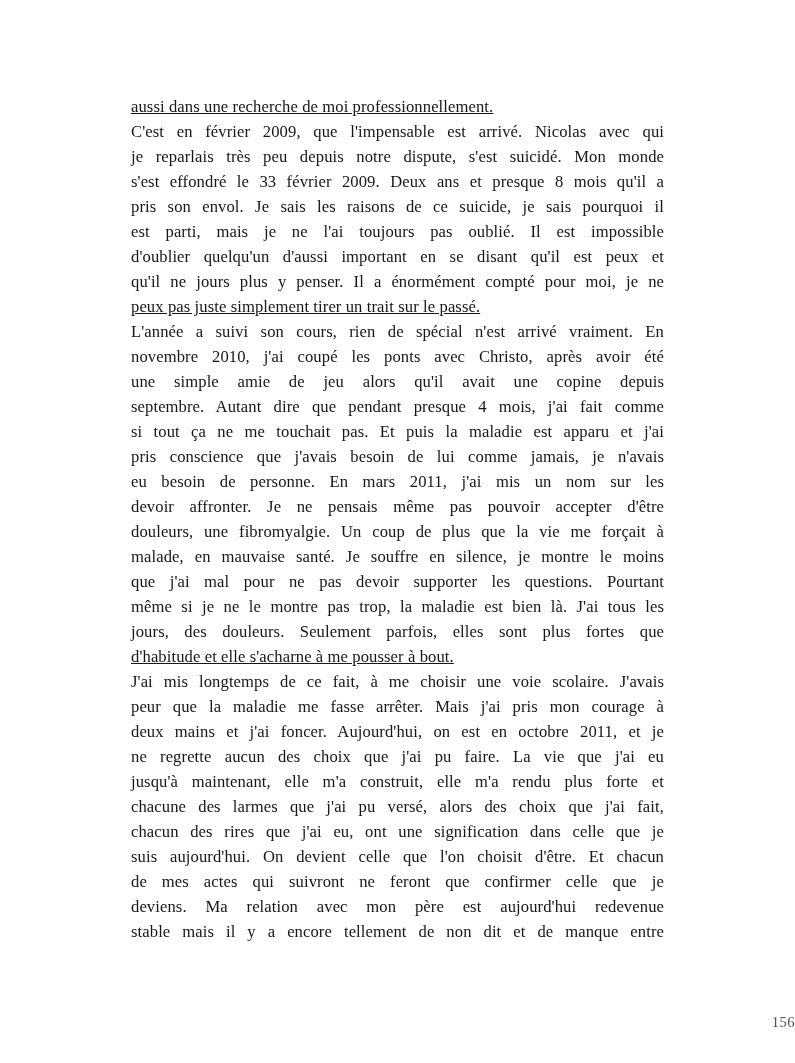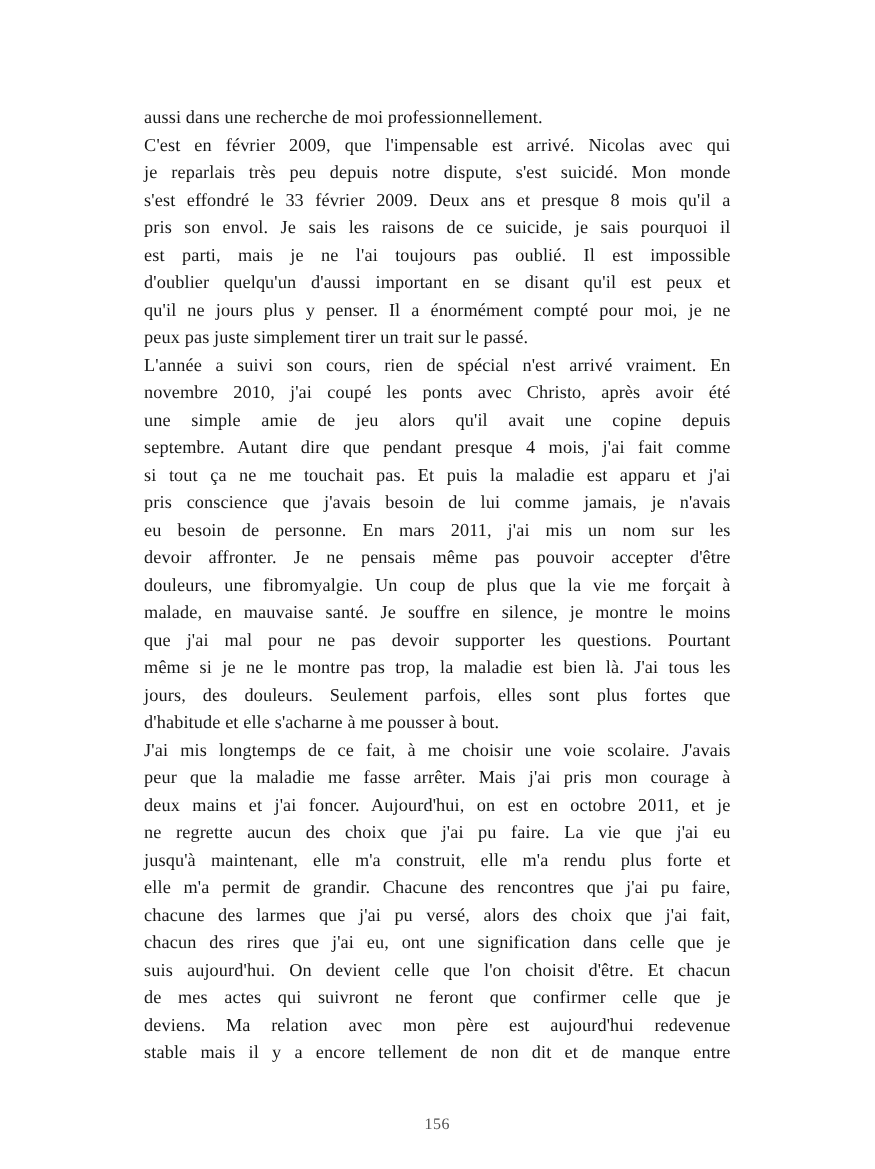--- a/index.html
+++ b/index.html
@@ -35,27 +35,28 @@
     display: block;
     font-size: 16.6px;
     line-height: 25px;
     text-align: justify;
     text-align-last: justify;
     letter-spacing: 0.1px;
     color: var(--text-color, #161616);
   }
   .line.para-end {
     text-align-last: left;
+    text-decoration: underline;
   }
   .page-footer {
     position: absolute;
     left: 0;
     top: 1013px;
     width: 100%;
-    text-align: center;
+    text-align: right;
   }
   .page-number {
     font-size: 14.5px;
     color: var(--pagenum-color, #4f4f4f);
     letter-spacing: 0.5px;
   }
 </style>
 </head>
 <body>
 
@@ -89,21 +90,20 @@
         <span class="line">même si je ne le montre pas trop, la maladie est bien là. J'ai tous les</span>
         <span class="line">jours, des douleurs. Seulement parfois, elles sont plus fortes que</span>
         <span class="line para-end">d'habitude et elle s'acharne à me pousser à bout.</span>
       </p>
       <p class="para">
         <span class="line">J'ai mis longtemps de ce fait, à me choisir une voie scolaire. J'avais</span>
         <span class="line">peur que la maladie me fasse arrêter. Mais j'ai pris mon courage à</span>
         <span class="line">deux mains et j'ai foncer. Aujourd'hui, on est en octobre 2011, et je</span>
         <span class="line">ne regrette aucun des choix que j'ai pu faire. La vie que j'ai eu</span>
         <span class="line">jusqu'à maintenant, elle m'a construit, elle m'a rendu plus forte et</span>
-        <span class="line">elle m'a permit de grandir. Chacune des rencontres que j'ai pu faire,</span>
         <span class="line">chacune des larmes que j'ai pu versé, alors des choix que j'ai fait,</span>
         <span class="line">chacun des rires que j'ai eu, ont une signification dans celle que je</span>
         <span class="line">suis aujourd'hui. On devient celle que l'on choisit d'être. Et chacun</span>
         <span class="line">de mes actes qui suivront ne feront que confirmer celle que je</span>
         <span class="line">deviens. Ma relation avec mon père est aujourd'hui redevenue</span>
         <span class="line">stable mais il y a encore tellement de non dit et de manque entre</span>
       </p>
     </div>
   <div class="page-footer">
     <span class="page-number">156</span>

